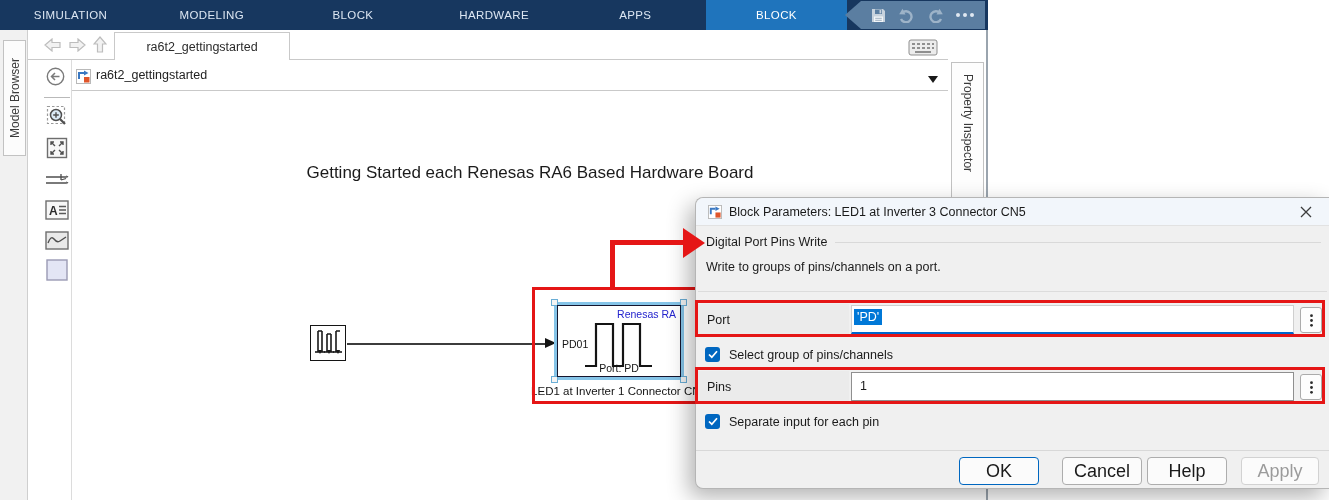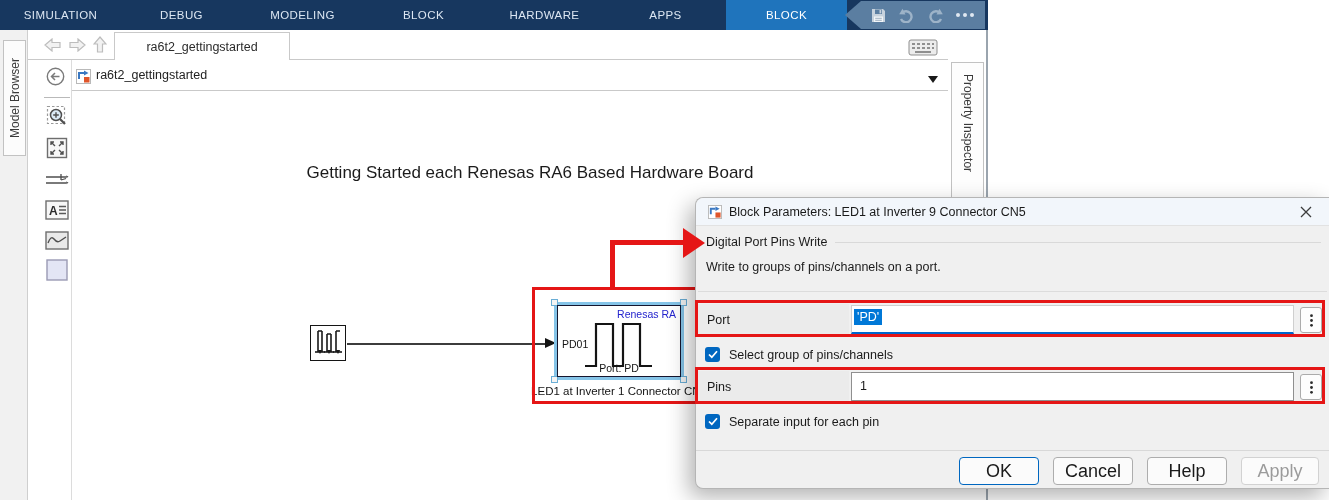--- a/index.html
+++ b/index.html
@@ -98,33 +98,32 @@
   .sel-text { position:absolute; left:2px; top:3px; background:#0078d7; color:#ffffff; padding:1px 3px; font-size:12.5px; }
   .menu-btn { position:absolute; left:602px; top:3px; width:22px; height:26px; background:#fdfdfd; border:1px solid #ababab;
     border-radius:3px; display:flex; align-items:center; justify-content:center; }
   .check-row { position:absolute; left:9px; display:flex; align-items:center; gap:9px; }
   .cr1 { top:149px; } .cr2 { top:216px; }
   .checkbox { width:15px; height:15px; background:#0067c0; border-radius:3px; display:flex; align-items:center; justify-content:center; }
   .dlg-footer-sep { position:absolute; left:0; right:0; top:252px; height:1px; background:#d8d8d8; }
   .dlg-btn { position:absolute; top:259px; width:80px; height:28px; background:#fbfbfb; border:1px solid #adadad;
     border-radius:4px; font-size:18px; color:#1a1a1a; display:flex; align-items:center; justify-content:center; }
   .btn-ok { left:263px; border-color:#0067c0; }
-  .btn-cancel { left:357px; }
+  .btn-cancel { left:366px; }
   .btn-help { left:451px; }
   .btn-apply { left:545px; width:78px; color:#9b9b9b; border-color:#d2d2d2; }
 </style>
 </head>
 <body>
 
 <div id="app">
 
   <div class="ribbon">
     <div class="ribbon-tabs">
       <div class="ribbon-tab">SIMULATION</div>
-      <div class="ribbon-tab">DEBUG</div>
       <div class="ribbon-tab">MODELING</div>
       <div class="ribbon-tab">BLOCK</div>
       <div class="ribbon-tab">HARDWARE</div>
       <div class="ribbon-tab">APPS</div>
       <div class="ribbon-tab active">BLOCK</div>
     </div>
     <div class="qat">
       <span>
         <svg width="17" height="17" viewBox="0 0 17 17">
             <path d="M2 2 h11 l2 2 v11 H2 Z" fill="#c7d2dd"></path>
@@ -313,21 +312,21 @@
   <div class="dialog">
     <div class="dlg-titlebar"></div>
     <span class="dlg-title-icon">
       <svg width="14" height="14" viewBox="0 0 15 15">
           <rect x="0.5" y="0.5" width="14" height="14" fill="#ffffff" stroke="#b9b9b9"></rect>
           <path d="M3 10 V4 h5" fill="none" stroke="#3a78c2" stroke-width="2"></path>
           <path d="M8 1.5 l4.5 2.5 -4.5 2.5 z" fill="#3a78c2"></path>
           <rect x="8" y="8" width="5.5" height="5.5" fill="#e0552a"></rect>
         </svg>
     </span>
-    <div class="dlg-title">Block Parameters: LED1 at Inverter 9 Connector CN5</div>
+    <div class="dlg-title">Block Parameters: LED1 at Inverter 3 Connector CN5</div>
     <div class="dlg-close">
       <svg width="12" height="12" viewBox="0 0 12 12">
           <path d="M1 1 L11 11 M11 1 L1 11" stroke="#3c3c3c" stroke-width="1.3"></path>
         </svg>
     </div>
 
     <div class="dlg-heading">
       <span>Digital Port Pins Write</span>
     </div>
     <div class="dlg-desc">Write to groups of pins/channels on a port.</div>

